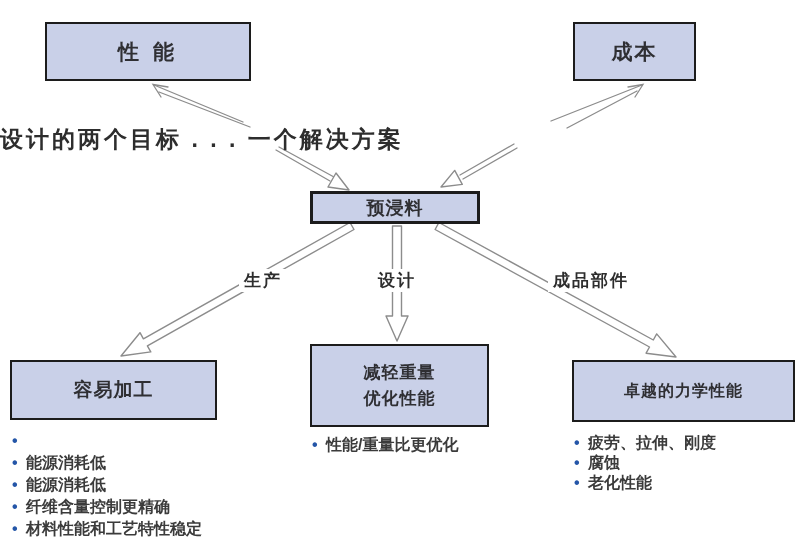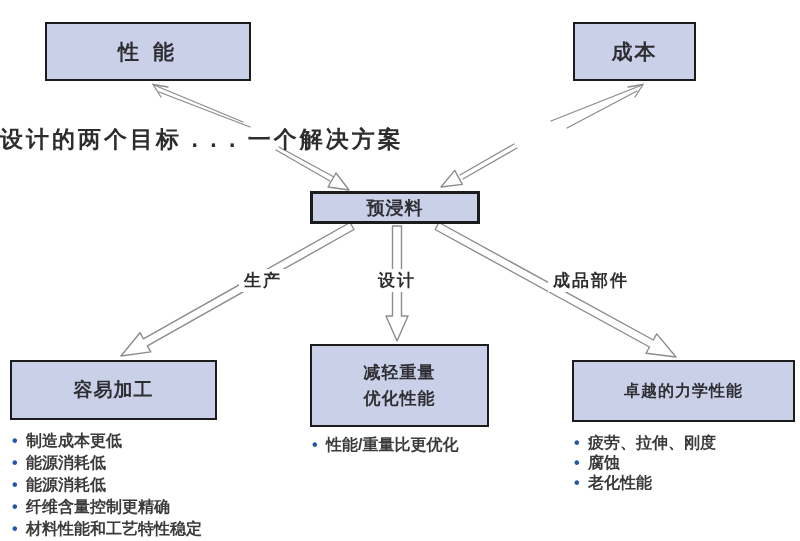--- a/index.html
+++ b/index.html
@@ -117,21 +117,20 @@
     <span>优化性能</span>
   </div>
 
   <div class="node node-mech">
     <span>卓越的力学性能</span>
   </div>
 
   <ul class="bullets bullets-easy">
     <li>
         <span class="dot">•</span>
-        <span>制造成本更低</span>
       </li>
     <li>
         <span class="dot">•</span>
         <span>能源消耗低</span>
       </li>
     <li>
         <span class="dot">•</span>
         <span>能源消耗低</span>
       </li>
     <li>

